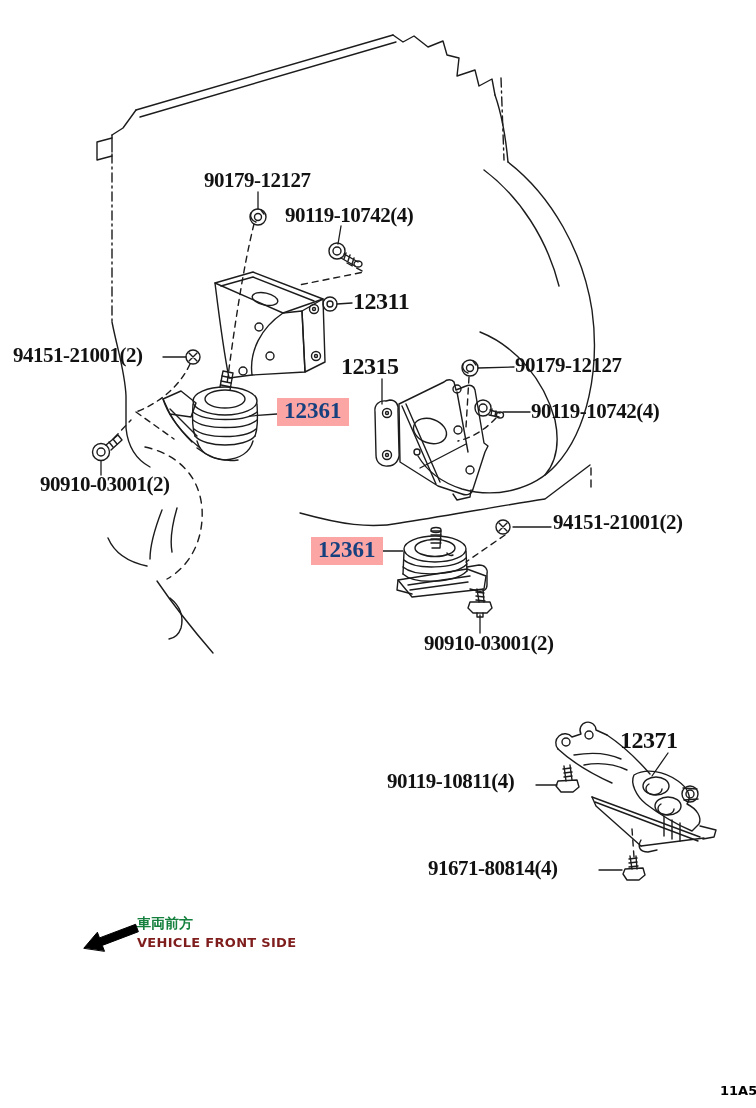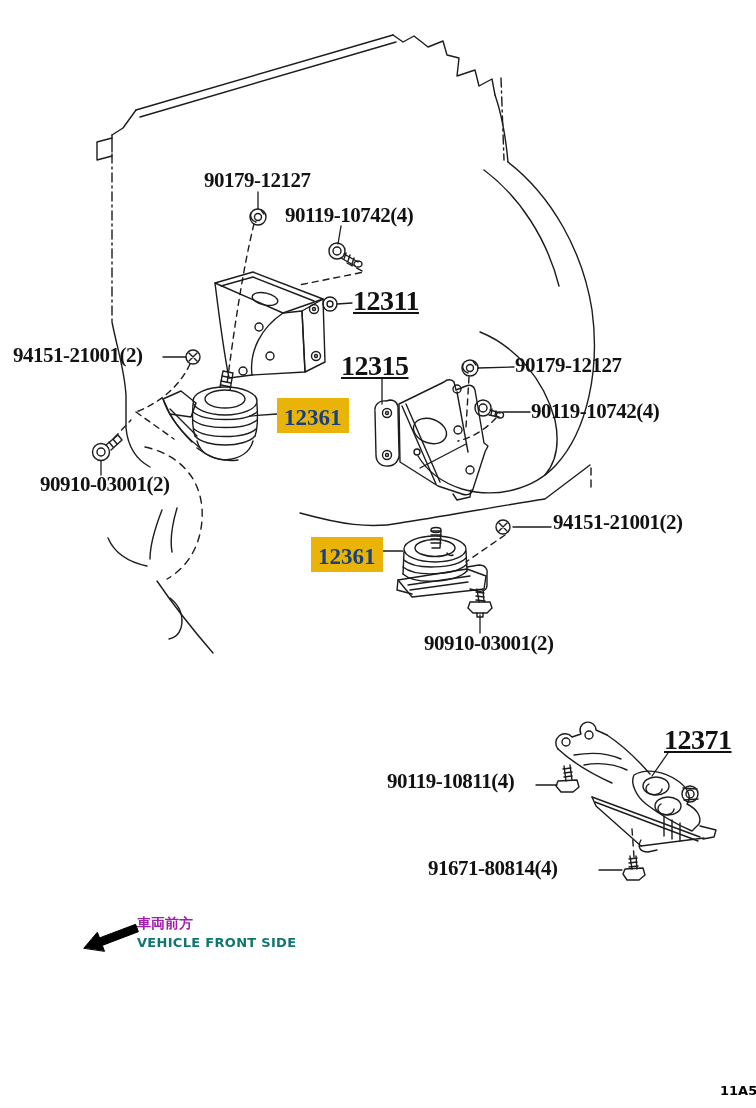--- a/index.html
+++ b/index.html
@@ -2,25 +2,25 @@
 <html><head>
 <meta charset="utf-8">
 <style>
   html,body{margin:0;padding:0;}
   body{width:756px;height:1108px;position:relative;background:#ffffff;overflow:hidden;
        font-family:"Liberation Sans",sans-serif;}
   #stage{position:absolute;left:0;top:0;width:756px;height:1108px;}
   svg{position:absolute;left:0;top:0;}
   .pl{position:absolute;font:bold 21px "Liberation Serif",serif;letter-spacing:-0.5px;
       color:#121212;white-space:nowrap;line-height:20px;}
-  .pl.big{font-size:28px;text-decoration:underline;}
+  .pl.big{font-size:24px;}
   .hl{position:absolute;font:bold 23px "Liberation Serif",serif;letter-spacing:0;
-      background:#eab308;color:#16407e;padding:8px 7px 3px 7px;line-height:24px;white-space:nowrap;}
-  .fs-jp{position:absolute;font:bold 14px "DejaVu Sans",sans-serif;color:#a21caf;}
-  .fs-en{position:absolute;font:bold 13px "DejaVu Sans",sans-serif;letter-spacing:0.3px;color:#0f766e;}
+      background:#fca5a5;color:#16407e;padding:1px 7px 3px 7px;line-height:24px;white-space:nowrap;}
+  .fs-jp{position:absolute;font:bold 14px "DejaVu Sans",sans-serif;color:#15803d;}
+  .fs-en{position:absolute;font:bold 13px "DejaVu Sans",sans-serif;letter-spacing:0.3px;color:#7f1d1d;}
   .code{position:absolute;font:bold 13px "DejaVu Sans",sans-serif;color:#000;}
 </style>
 </head>
 <body>
 
 <div id="stage">
 
 <svg width="756" height="1108" viewBox="0 0 756 1108">
   <g fill="none" stroke="#1c1c1c" stroke-width="1.4" stroke-linecap="round" stroke-linejoin="round">
 
@@ -243,21 +243,21 @@
   <div class="pl big" style="left:353px;top:291px">12311</div>
   <div class="pl" style="left:13px;top:345px">94151-21001(2)</div>
   <div class="hl" style="left:277px;top:398px">12361</div>
   <div class="pl big" style="left:341px;top:356px">12315</div>
   <div class="pl" style="left:515px;top:355px">90179-12127</div>
   <div class="pl" style="left:531px;top:401px">90119-10742(4)</div>
   <div class="pl" style="left:40px;top:474px">90910-03001(2)</div>
   <div class="pl" style="left:553px;top:512px">94151-21001(2)</div>
   <div class="hl" style="left:311px;top:537px">12361</div>
   <div class="pl" style="left:424px;top:633px">90910-03001(2)</div>
-  <div class="pl big" style="left:664px;top:730px">12371</div>
+  <div class="pl big" style="left:620px;top:730px">12371</div>
   <div class="pl" style="left:387px;top:771px">90119-10811(4)</div>
   <div class="pl" style="left:428px;top:858px">91671-80814(4)</div>
 
   <div class="fs-jp" style="left:137px;top:915px">車両前方</div>
   <div class="fs-en" style="left:137px;top:935px">VEHICLE FRONT SIDE</div>
   <div class="code" style="left:720px;top:1083px">11A548A</div>
 
 </div>
 
 </body></html>

